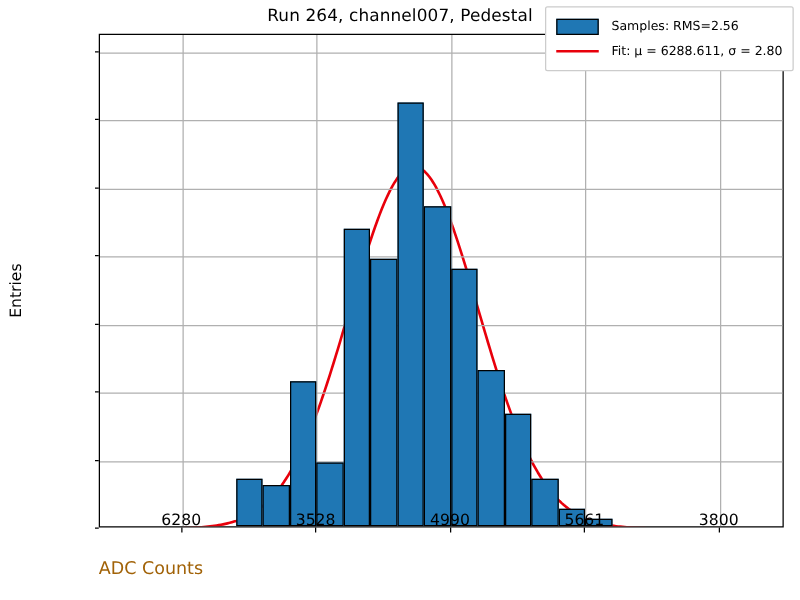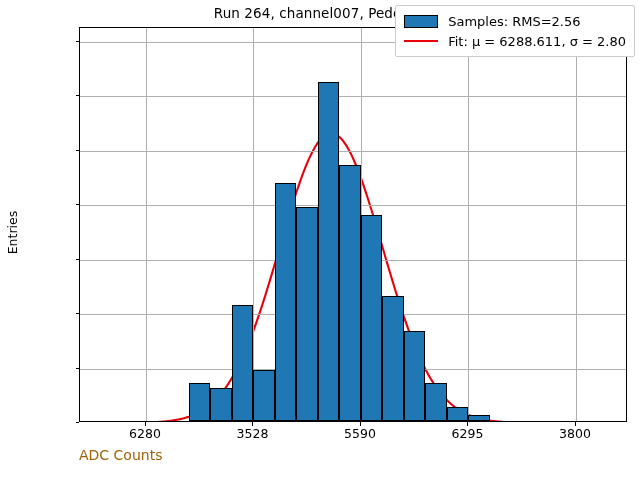--- a/index.html
+++ b/index.html
@@ -23,21 +23,21 @@
   .gridline.h{left:0;width:100%;height:1px;}
   .gridline.v{top:0;width:1px;height:100%;}
 
   
   #title{
     position:absolute;left:0;top:5px;width:640px;
     text-align:center;font-size:13.5px;color:#000;
     letter-spacing:0.1px;
   }
   .xtick{
-    position:absolute;top:426px;
+    position:absolute;top:408px;
     font-size:12.5px;color:#000;text-align:center;
     transform:translateX(-50%);white-space:nowrap;
   }
   .tickmark{position:absolute;background:#000;}
   .tickmark.y{width:3.5px;height:1px;left:75.5px;}
   .tickmark.x{height:3.5px;width:1px;top:422px;}
 
   #xlabel{
     position:absolute;left:79px;width:548px;top:447px;
     text-align:left;font-size:14px;color:#a16207;
@@ -61,21 +61,21 @@
     position:absolute;right:5px;top:5px;
     background:#ffffff;border:0.9px solid #cccccc;border-radius:2px;
     padding:5px 8px 5px 7px;
     box-shadow:0 0 0 0 rgba(0,0,0,0);
   }
   .legend-row{display:flex;align-items:center;height:20px;}
   .legend-key{width:36px;height:14px;margin-right:9px;flex:0 0 auto;
     display:flex;align-items:center;justify-content:center;}
   .key-patch{width:34px;height:13px;background:#1f77b4;border:1.1px solid #000;box-sizing:border-box;}
   .key-line{width:34px;height:2px;background:#e8000b;}
-  .legend-label{font-size:13px;color:#000;white-space:nowrap;}
+  .legend-label{font-size:10px;color:#000;white-space:nowrap;}
 </style>
 </head>
 <body>
 
 <div id="figure">
 
   <div id="title">Run 264, channel007, Pedestal</div>
 
   <div id="axes">
 
@@ -133,19 +133,19 @@
     <div class="tickmark y" style="top: 313.034px;"></div>
     <div class="tickmark y" style="top: 258.552px;"></div>
     <div class="tickmark y" style="top: 204.069px;"></div>
     <div class="tickmark y" style="top: 149.586px;"></div>
     <div class="tickmark y" style="top: 95.1034px;"></div>
     <div class="tickmark y" style="top: 40.6207px;"></div>
     <div class="xtick" style="left: 145.001px;">6280</div>
     <div class="tickmark x" style="left: 145.001px;"></div>
     <div class="xtick" style="left: 252.494px;">3528</div>
     <div class="tickmark x" style="left: 252.494px;"></div>
-    <div class="xtick" style="left: 359.987px;">5590</div>
+    <div class="xtick" style="left: 359.987px;">4990</div>
     <div class="tickmark x" style="left: 359.987px;"></div>
-    <div class="xtick" style="left: 467.48px;">6295</div>
+    <div class="xtick" style="left: 467.48px;">5661</div>
     <div class="tickmark x" style="left: 467.48px;"></div>
     <div class="xtick" style="left: 574.973px;">3800</div>
     <div class="tickmark x" style="left: 574.973px;"></div>
   </div>
 
 </body></html>

